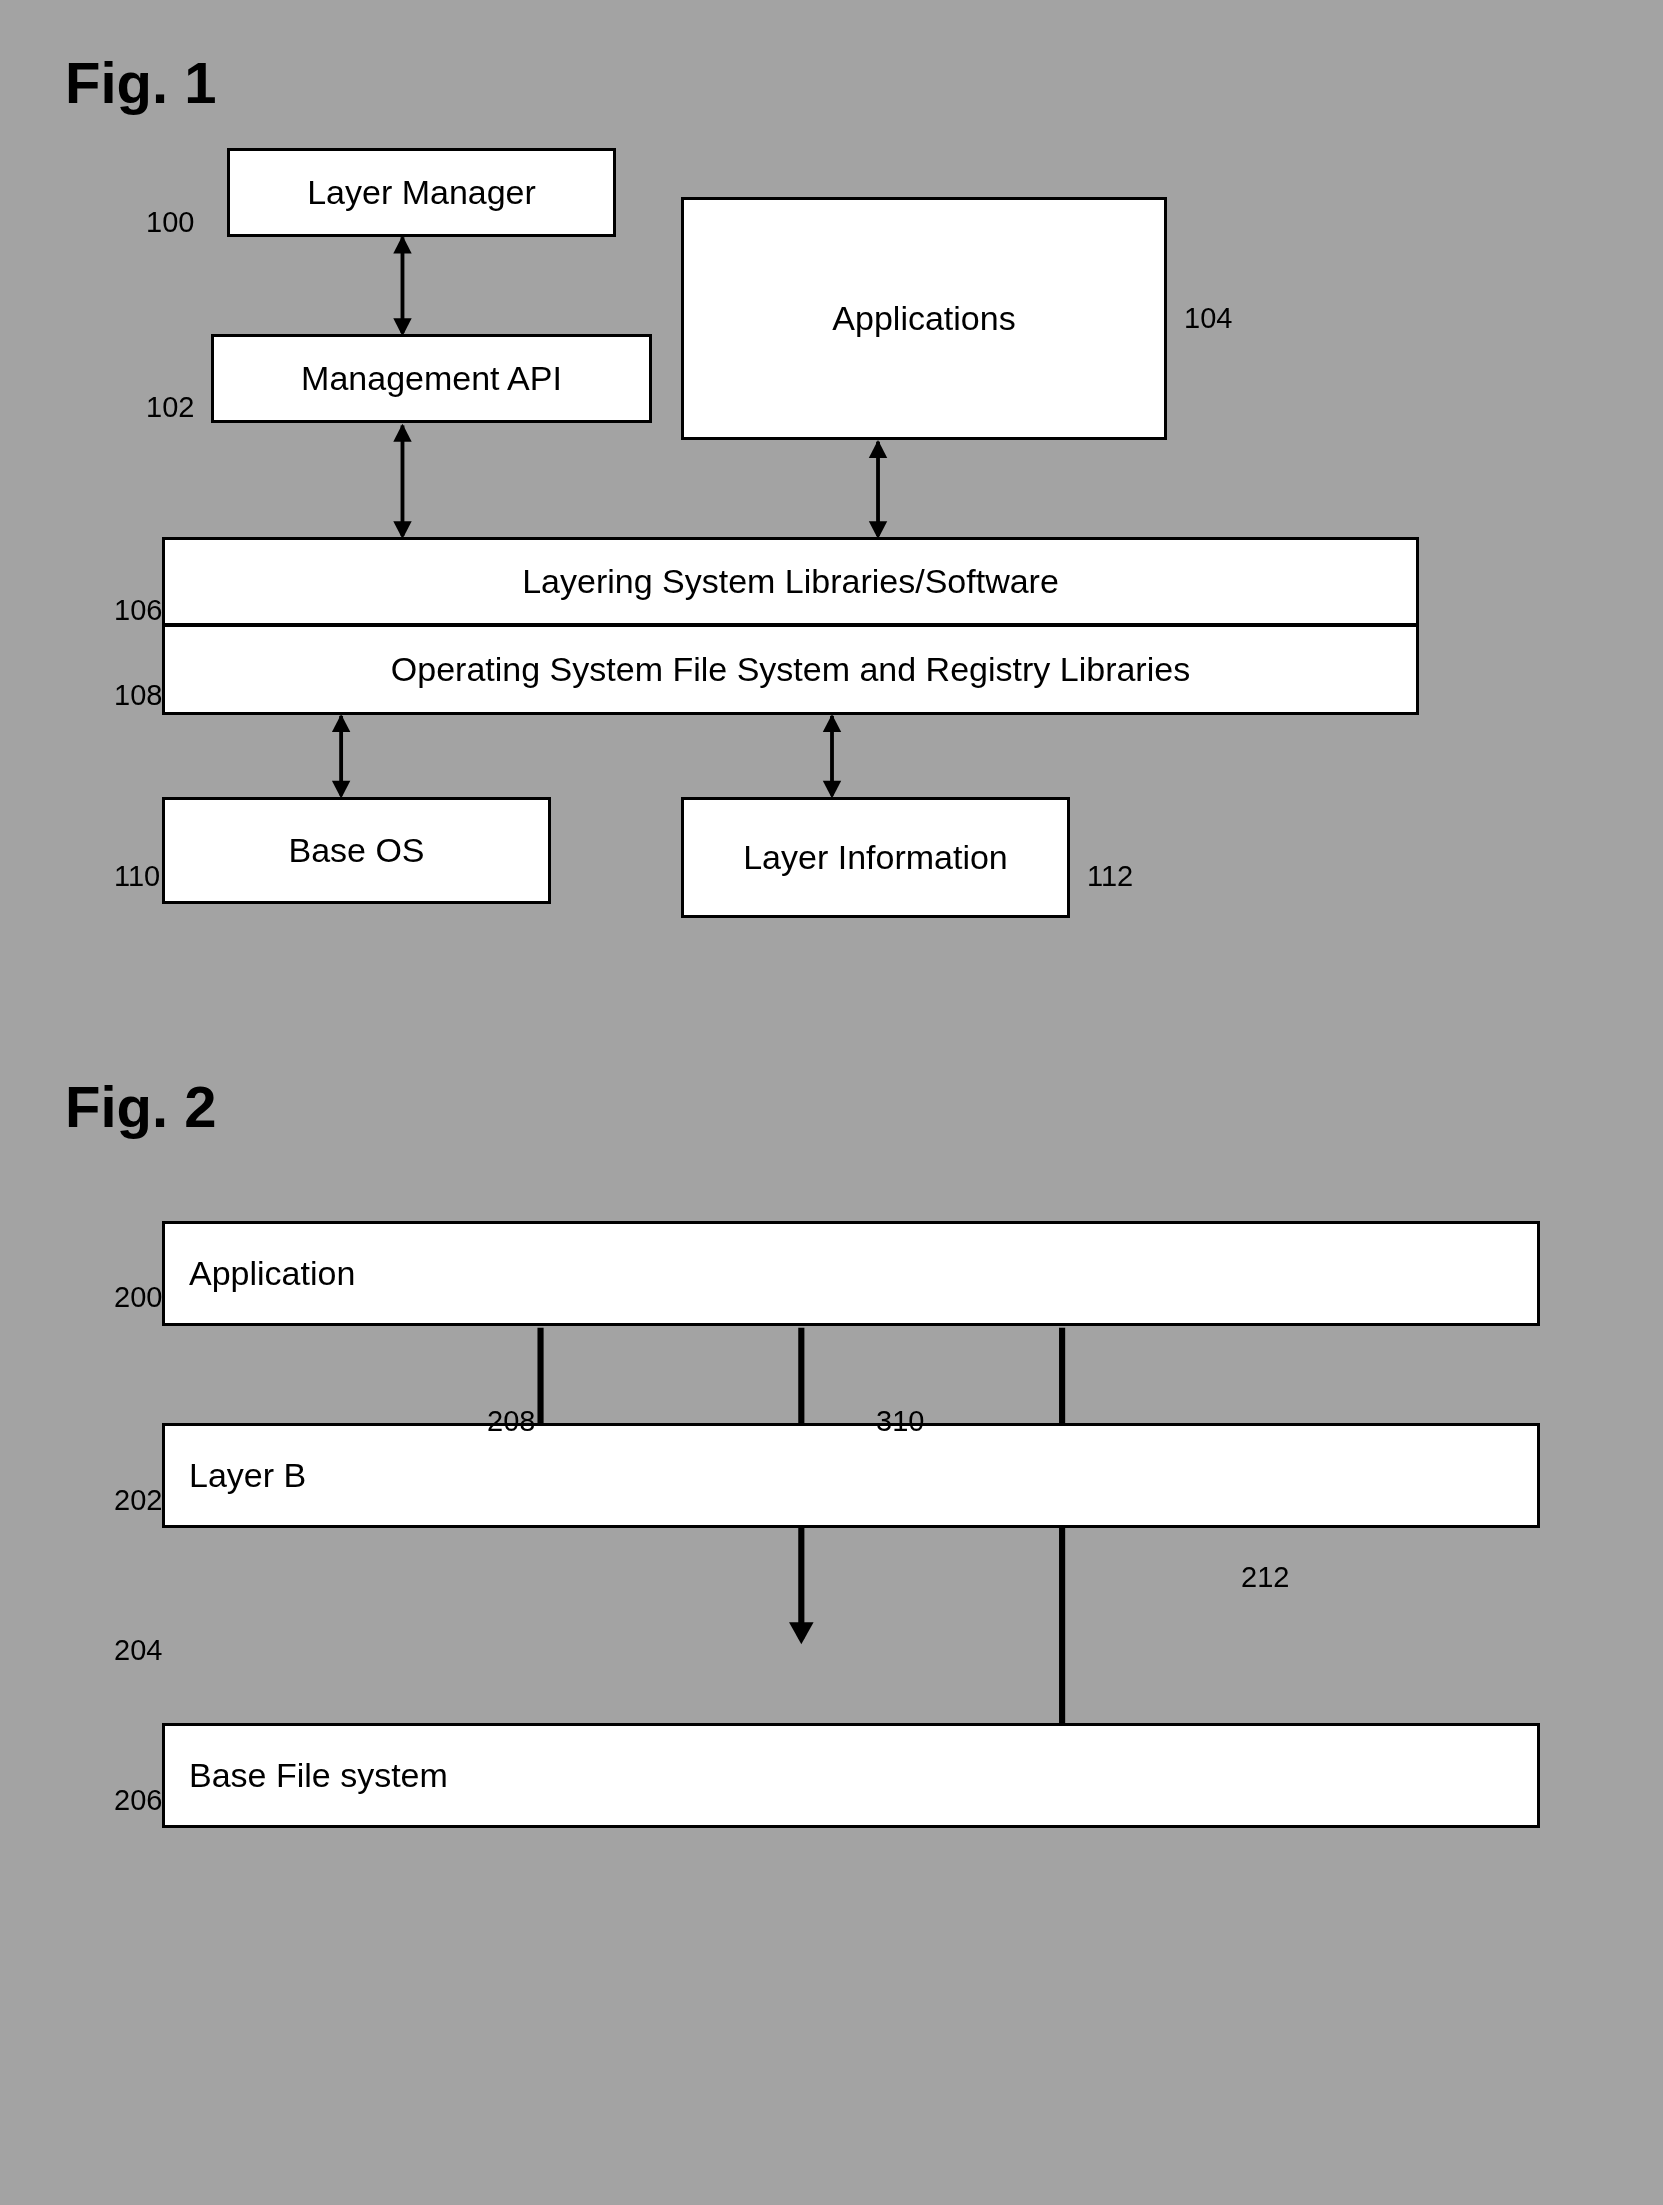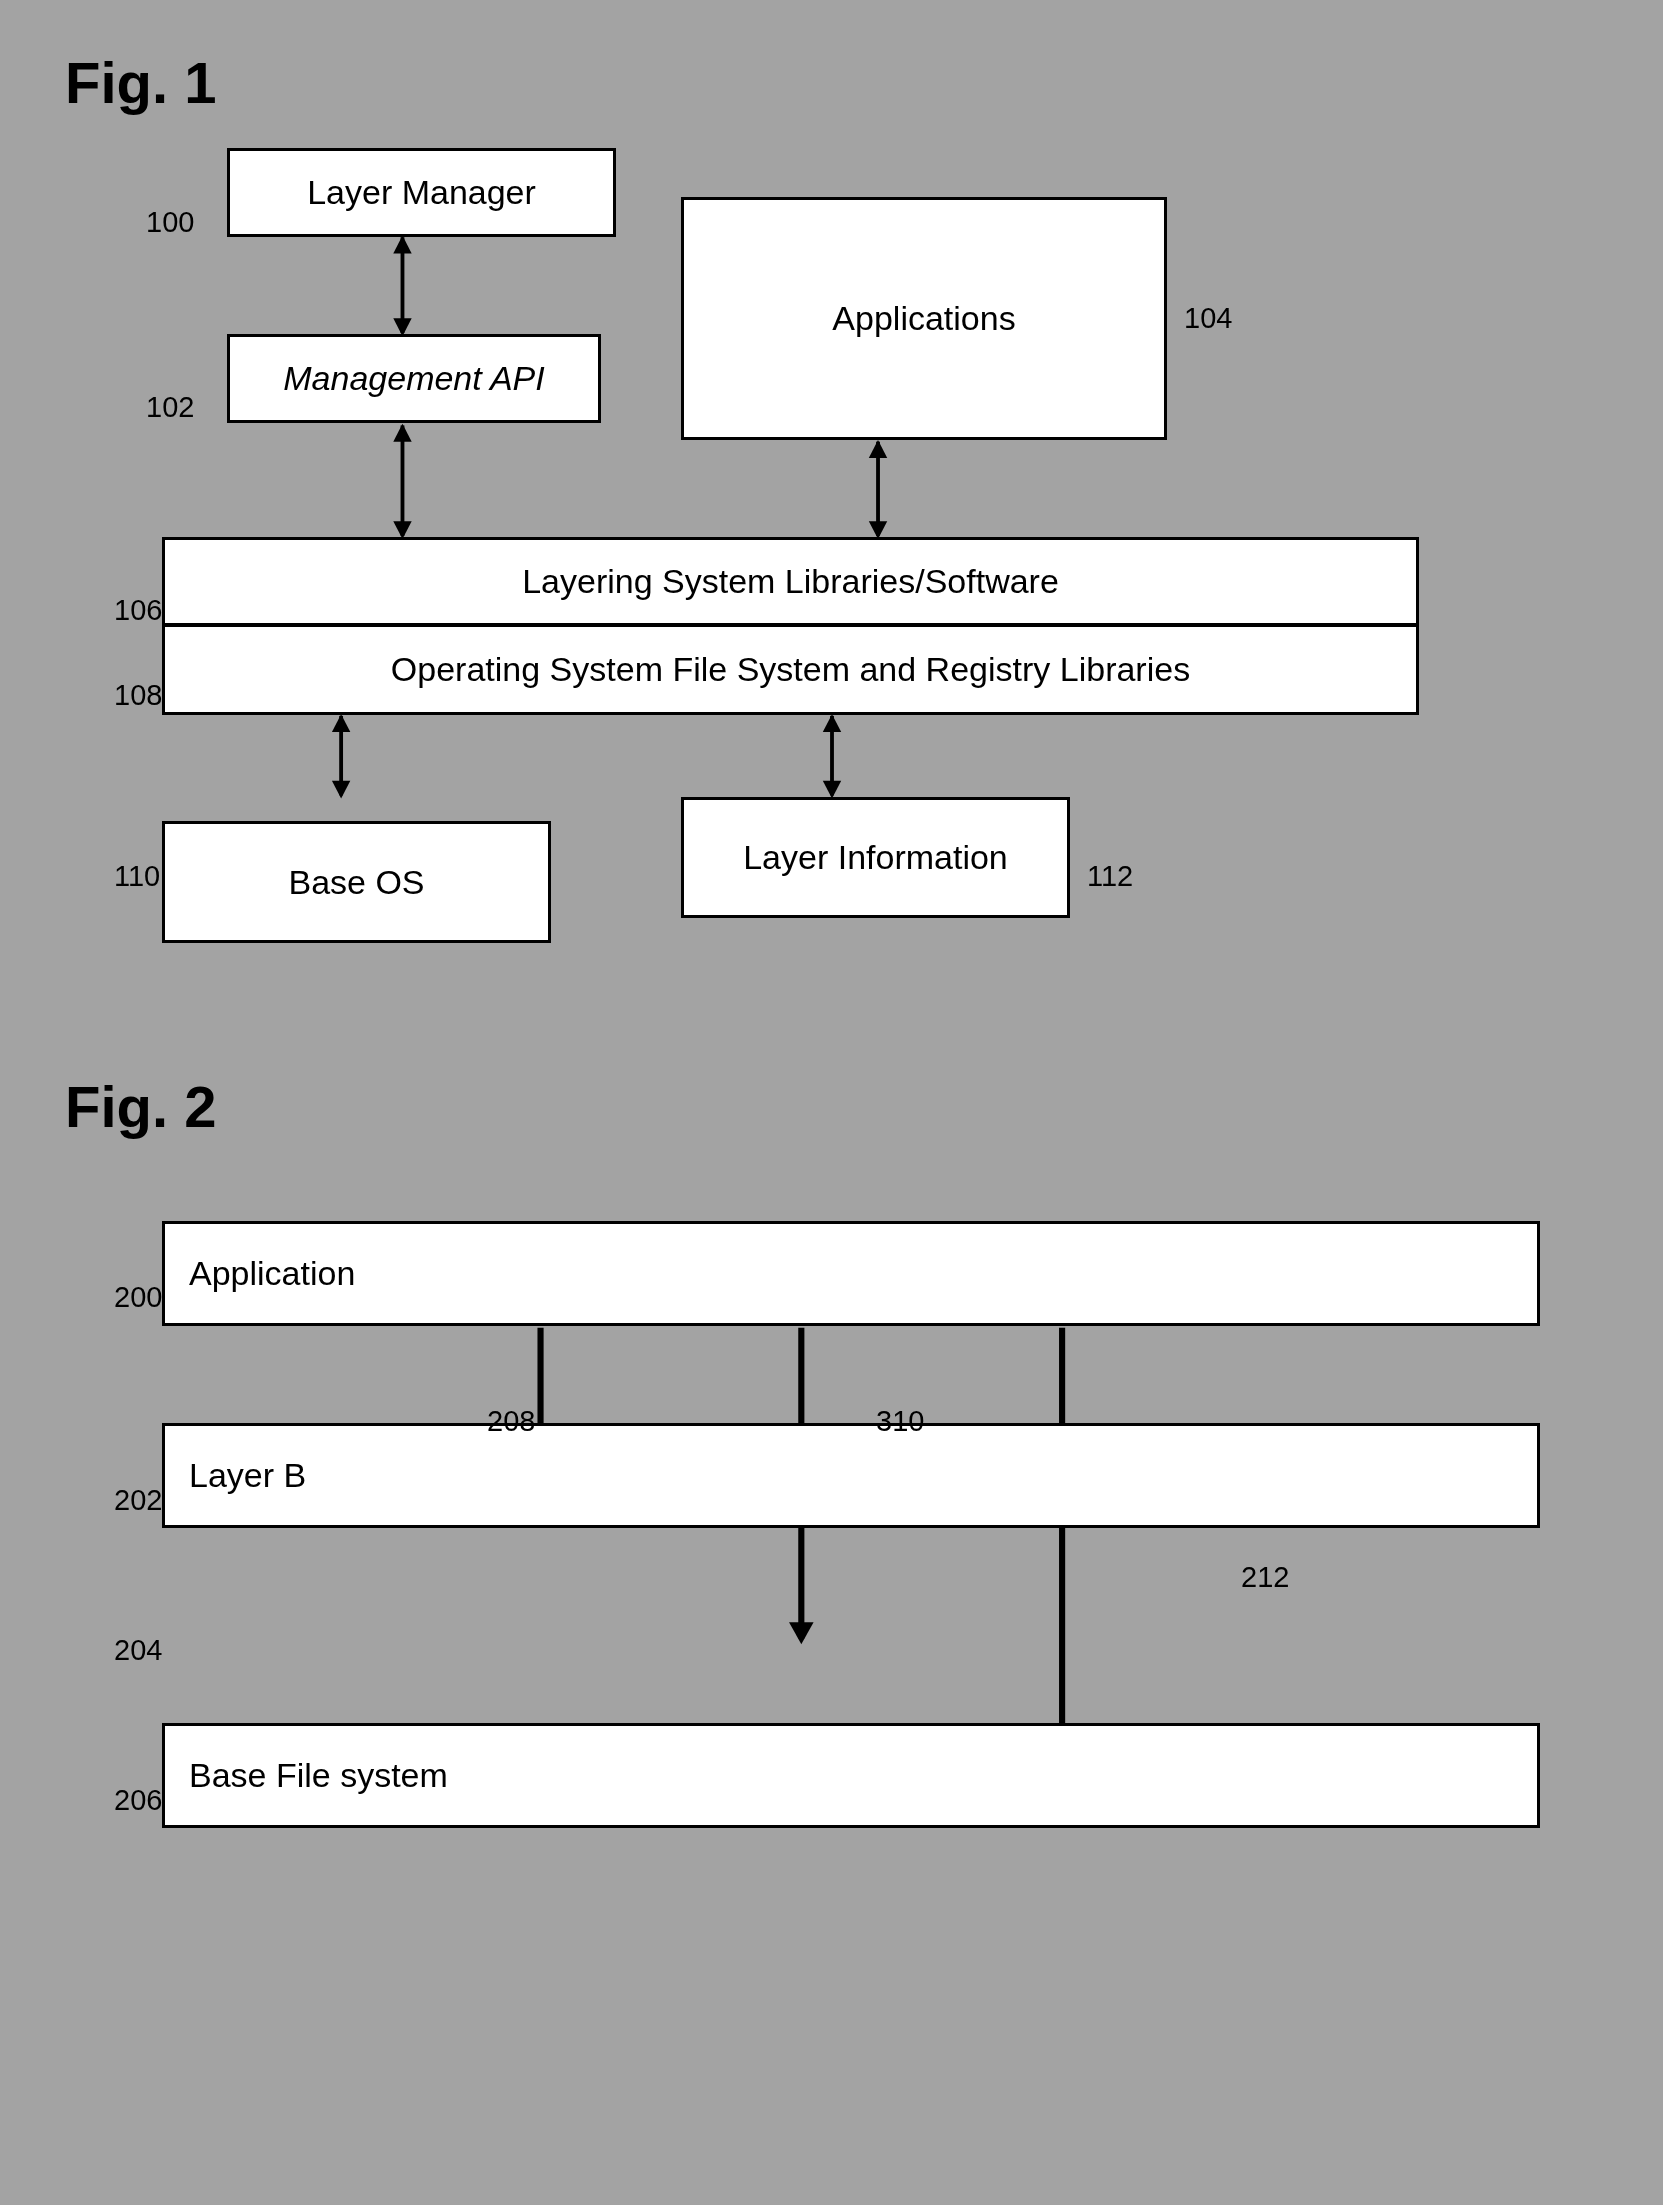--- a/index.html
+++ b/index.html
@@ -51,38 +51,38 @@
       font-family: Arial, sans-serif;
       text-align: center;
     }
 
     
     #box-layer-manager {
       left: 162px; top: 0px;
       width: 389px; height: 89px;
     }
     #box-management-api {
-      left: 162px; top: 186px;
-      width: 374px; height: 89px; font-style: italic;
+      left: 146px; top: 186px;
+      width: 441px; height: 89px;
     }
     #box-applications {
       left: 616px; top: 49px;
       width: 486px; height: 243px;
     }
     #box-layering-system {
       left: 97px; top: 389px;
       width: 1257px; height: 89px;
     }
     #box-os-file-system {
       left: 97px; top: 478px;
       width: 1257px; height: 89px;
     }
     #box-base-os {
       left: 97px; top: 649px;
-      width: 389px; height: 122px; margin-top: 24px;
+      width: 389px; height: 107px;
     }
     #box-layer-info {
       left: 616px; top: 649px;
       width: 389px; height: 121px;
     }
 
     
     .arrow-svg {
       position: absolute;
       top: 0; left: 0;

